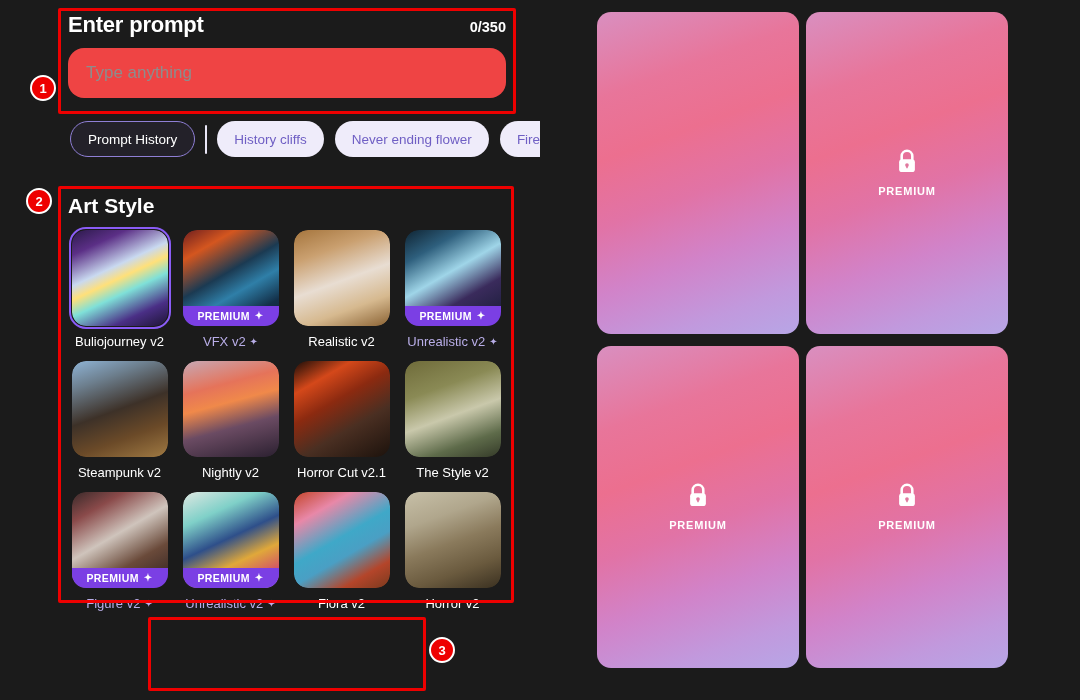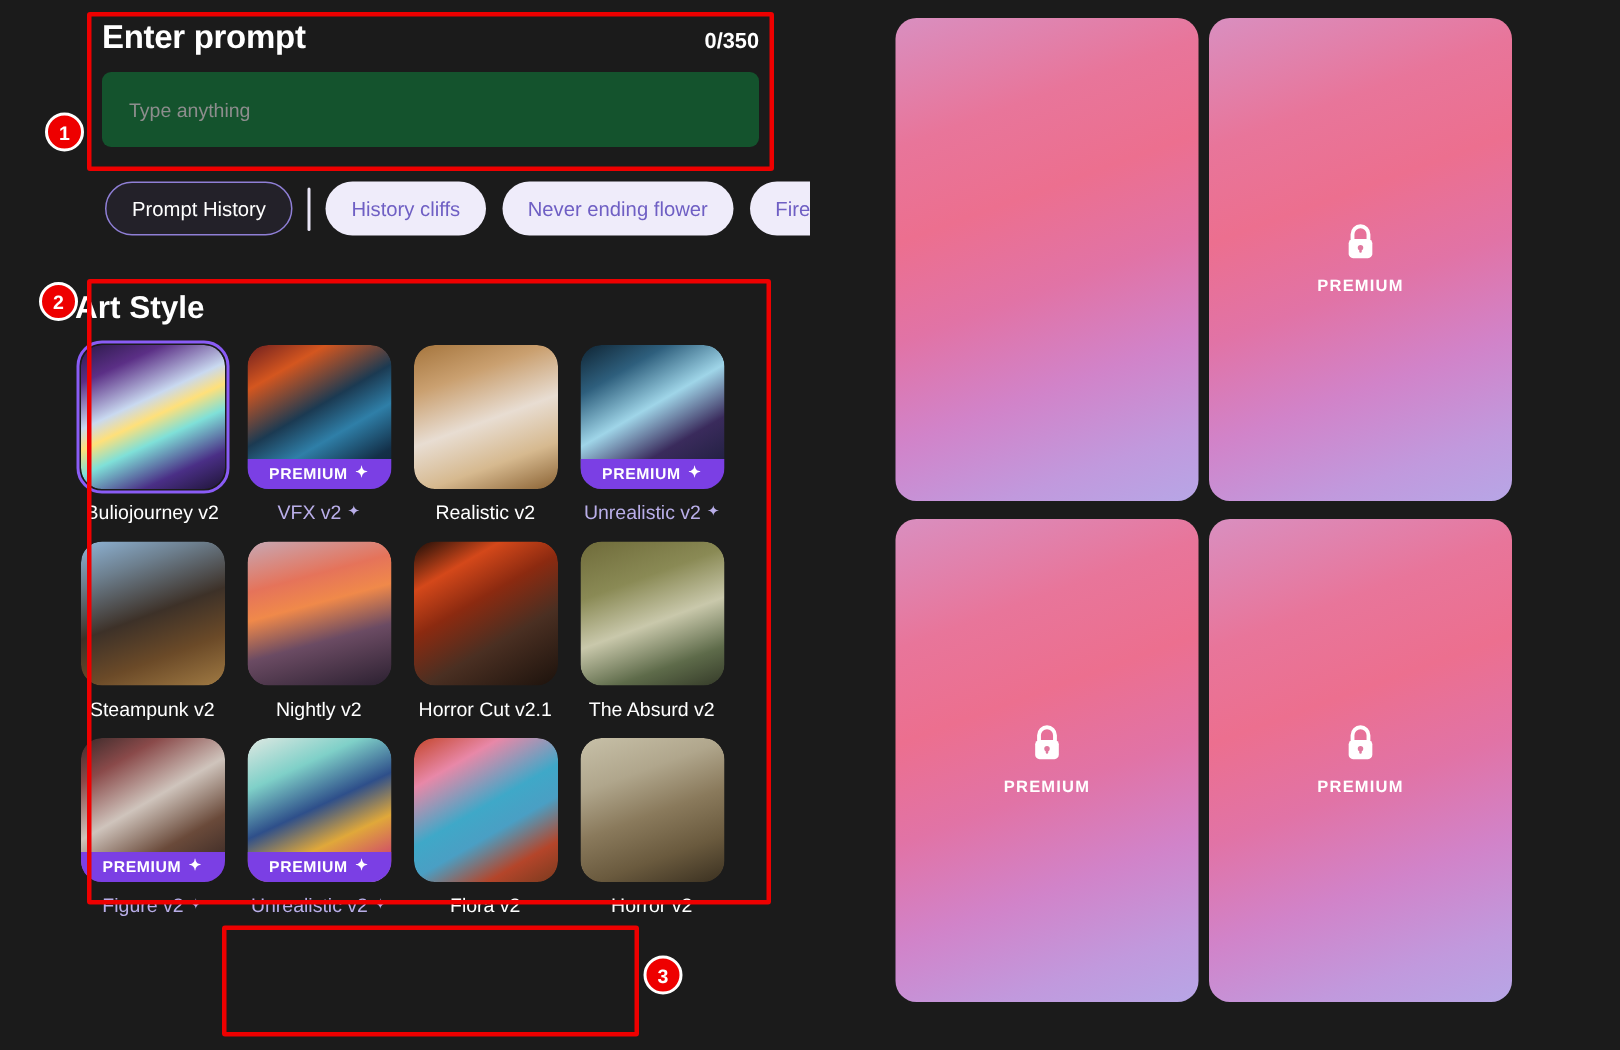--- a/index.html
+++ b/index.html
@@ -15,39 +15,39 @@
   #left-panel { position: absolute; left: 0; top: 0; width: 540px; height: 700px; background: #1b1b1b; }
 
   
   #prompt-block { position: absolute; left: 58px; top: 8px; width: 458px; height: 106px; }
   #prompt-head { display: flex; align-items: baseline; justify-content: space-between;
                  padding: 4px 10px 0 10px; }
   #prompt-title { color: #ffffff; font-size: 22px; font-weight: bold; letter-spacing: -0.2px; }
   #prompt-counter { color: #ffffff; font-size: 14.5px; font-weight: bold; }
   #prompt-input-wrap { margin: 10px 10px 0 10px; }
   #prompt-input {
-    width: 438px; height: 50px; background: #14532d; border: none; border-radius: 6px;
-    color: #e6e6e6; font-size: 13px; font-family: "Liberation Sans", sans-serif;
+    width: 438px; height: 50px; background: #ef4444; border: none; border-radius: 16px;
+    color: #e6e6e6; font-size: 17px; font-family: "Liberation Sans", sans-serif;
     padding: 0 18px; outline: none;
   }
   #prompt-input::placeholder { color: #8d8d8d; }
 
   
   #chips-row { position: absolute; left: 70px; top: 121px; display: flex; align-items: center; gap: 0; }
   .chip {
     height: 36px; border-radius: 18px; display: flex; align-items: center; justify-content: center;
     padding: 0 17px; font-size: 13.5px; white-space: nowrap;
   }
   .chip.history { background: #232129; color: #ffffff; border: 1.4px solid #8f7fd6; }
   .chip-divider { width: 2px; height: 29px; background: #e9e6f6; margin: 0 10px; border-radius: 1px; }
   .chip.suggest { background: #efecfa; color: #6f5fc4; margin-right: 11px; }
   .chip.clipped { margin-right: 0; }
 
   
-  #art-style-block { position: absolute; left: 40px; top: 186px; width: 456px; height: 417px; }
+  #art-style-block { position: absolute; left: 58px; top: 186px; width: 456px; height: 417px; }
   #art-style-title { color: #ffffff; font-size: 21px; font-weight: bold; padding: 8px 0 0 10px; }
   #style-grid {
     display: grid; grid-template-columns: repeat(4, 1fr); gap: 0px 0px;
     padding: 12px 6px 0 6px;
   }
   .style-cell { display: flex; flex-direction: column; align-items: center; }
   .thumb-wrap { position: relative; width: 96px; height: 96px; border-radius: 14px; overflow: hidden; }
   .thumb-wrap.selected { outline: 2.5px solid #8a5cf6; outline-offset: 1px; border-radius: 14px; }
   .thumb { position: absolute; inset: 0; border-radius: 14px; }
   .premium-badge {
@@ -200,21 +200,21 @@
             </div>
             <div class="style-label">
               <span>Horror Cut v2.1</span>
             </div>
           </div>
           <div class="style-cell style-row">
             <div class="thumb-wrap">
               <div class="thumb" style="background: linear-gradient(160deg, rgb(111, 107, 58) 0%, rgb(138, 138, 85) 30%, rgb(201, 200, 171) 55%, rgb(94, 107, 74) 80%, rgb(52, 58, 40) 100%);"></div>
             </div>
             <div class="style-label">
-              <span>The Absurd v2</span>
+              <span>The Style v2</span>
             </div>
           </div>
           <div class="style-cell style-row">
             <div class="thumb-wrap">
               <div class="thumb" style="background: linear-gradient(150deg, rgb(58, 42, 42) 0%, rgb(138, 74, 74) 20%, rgb(207, 196, 188) 45%, rgb(106, 74, 58) 70%, rgb(42, 30, 30) 100%);"></div>
               <div class="premium-badge">
                 <span>PREMIUM</span>
                 <span class="sparkle">✦</span>
               </div>
             </div>

